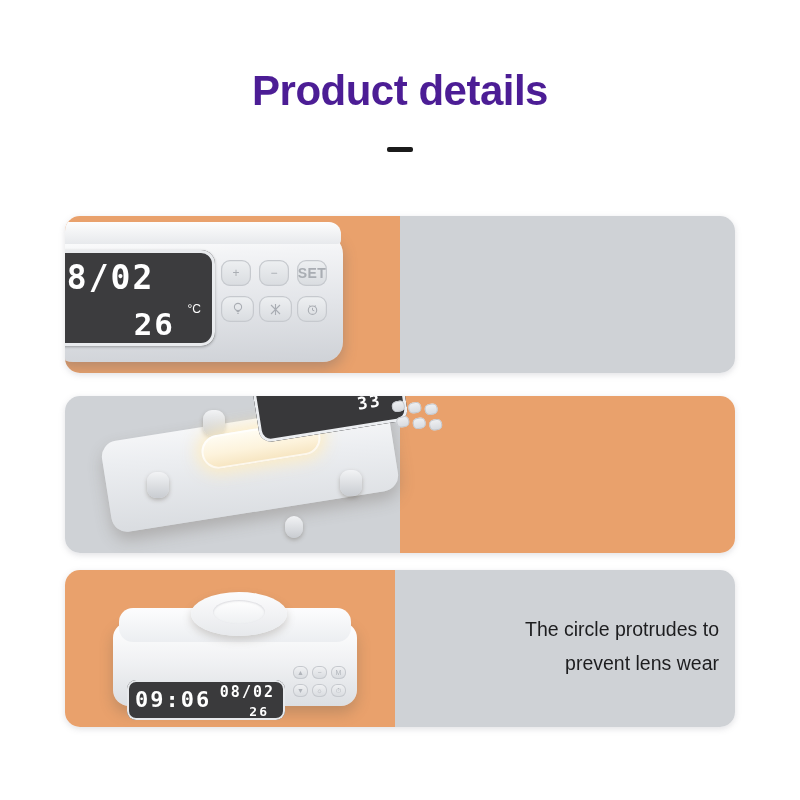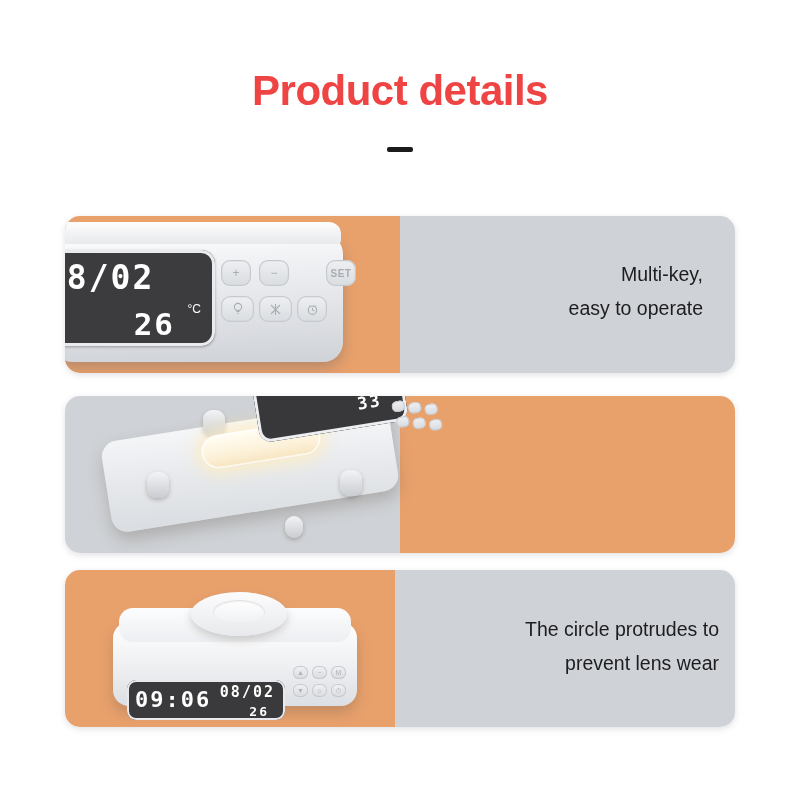--- a/index.html
+++ b/index.html
@@ -19,21 +19,21 @@
   
   .page-title {
     position: absolute;
     left: 0;
     top: 70px;
     width: 800px;
     text-align: center;
     font-size: 42px;
     font-weight: bold;
     letter-spacing: -0.5px;
-    color: #ef4444;
+    color: #4c1d95;
     line-height: 1;
   }
   .title-rule {
     position: absolute;
     left: 50%;
     top: 147px;
     transform: translateX(-50%);
     width: 26px;
     height: 5px;
     border-radius: 2px;
@@ -152,21 +152,21 @@
     display: flex;
     align-items: center;
     justify-content: center;
   }
   .btn.wide { width: 33px; }
   .btn-r1 { top: 0; }
   .btn-r2 { top: 36px; }
   .btn-c1 { left: 0; }
   .btn-c2 { left: 38px; }
   .btn-c3 { left: 76px; }
-  .btn-set { font-size: 10px; font-weight: bold; letter-spacing: .5px; margin-left: 29px; }
+  .btn-set { font-size: 14px; font-weight: bold; letter-spacing: .5px; }
 
   
   .dev2-wrap {
     position: absolute;
     left: 40px; top: -4px;
     width: 320px; height: 170px;
   }
   .dev2-body {
     position: absolute;
     left: 0; top: 28px;
@@ -351,22 +351,20 @@
           <circle cx="6.5" cy="7.2" r="4.2" fill="none" stroke="#a9adb3" stroke-width="1.1"></circle>
           <line x1="6.5" y1="7.2" x2="6.5" y2="4.8" stroke="#a9adb3" stroke-width="1"></line>
           <line x1="6.5" y1="7.2" x2="8.3" y2="7.8" stroke="#a9adb3" stroke-width="1"></line>
           <line x1="3.2" y1="2.6" x2="4.6" y2="3.6" stroke="#a9adb3" stroke-width="1.1"></line>
           <line x1="9.8" y1="2.6" x2="8.4" y2="3.6" stroke="#a9adb3" stroke-width="1.1"></line>
         </svg>
       </div>
     </div>
   </div>
 
-  <div class="caption" id="caption-1">Multi-key,
-easy to operate</div>
 </div>
 
 <div class="panel" id="panel-2">
   <div class="band band-gray"></div>
   <div class="band band-orange"></div>
 
   <div class="dev2-wrap">
     <div class="dev2-body"></div>
     <div class="foot foot-a"></div>
     <div class="foot foot-b"></div>

